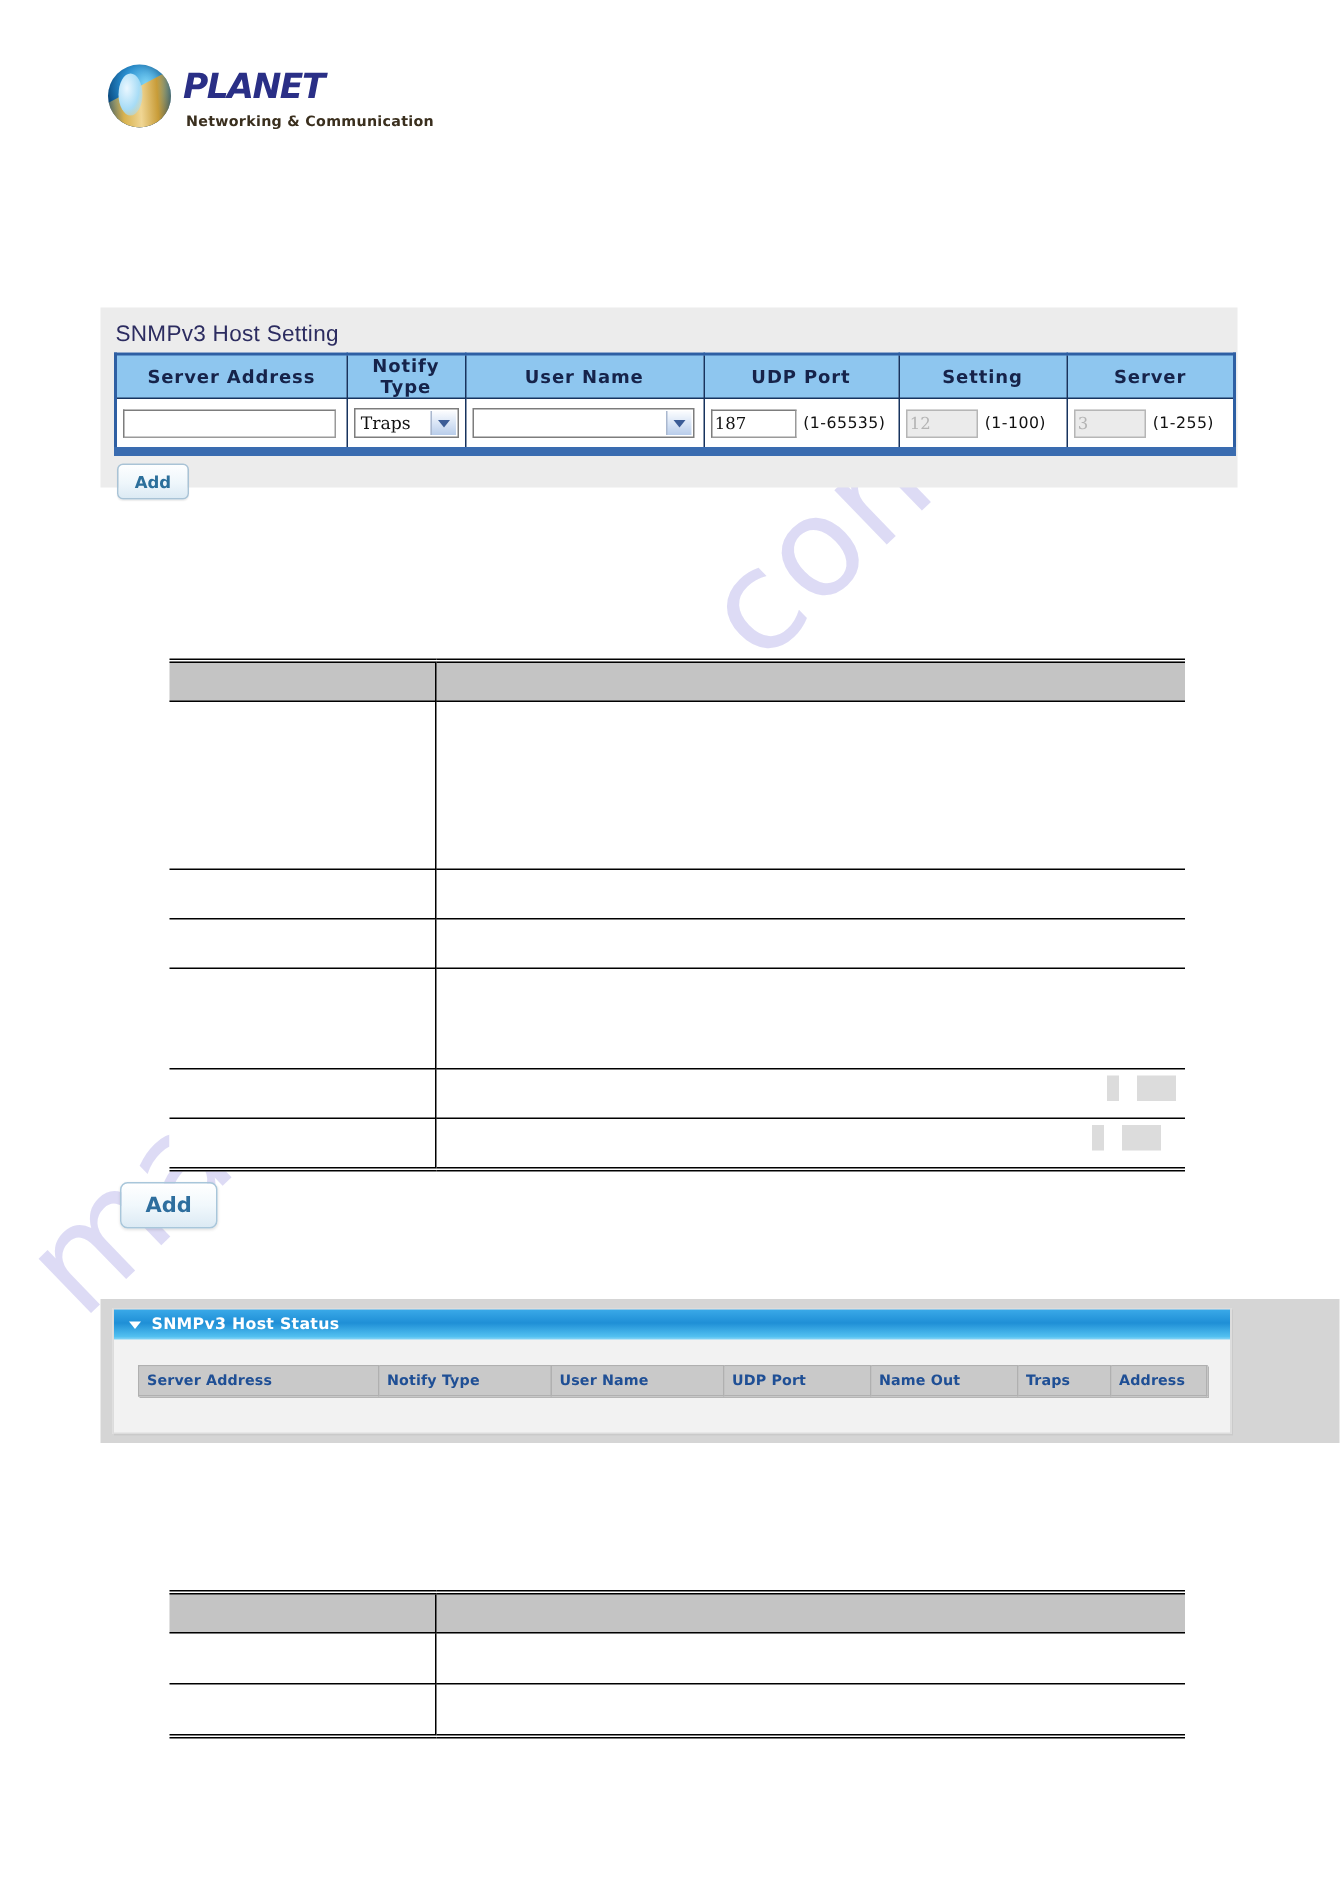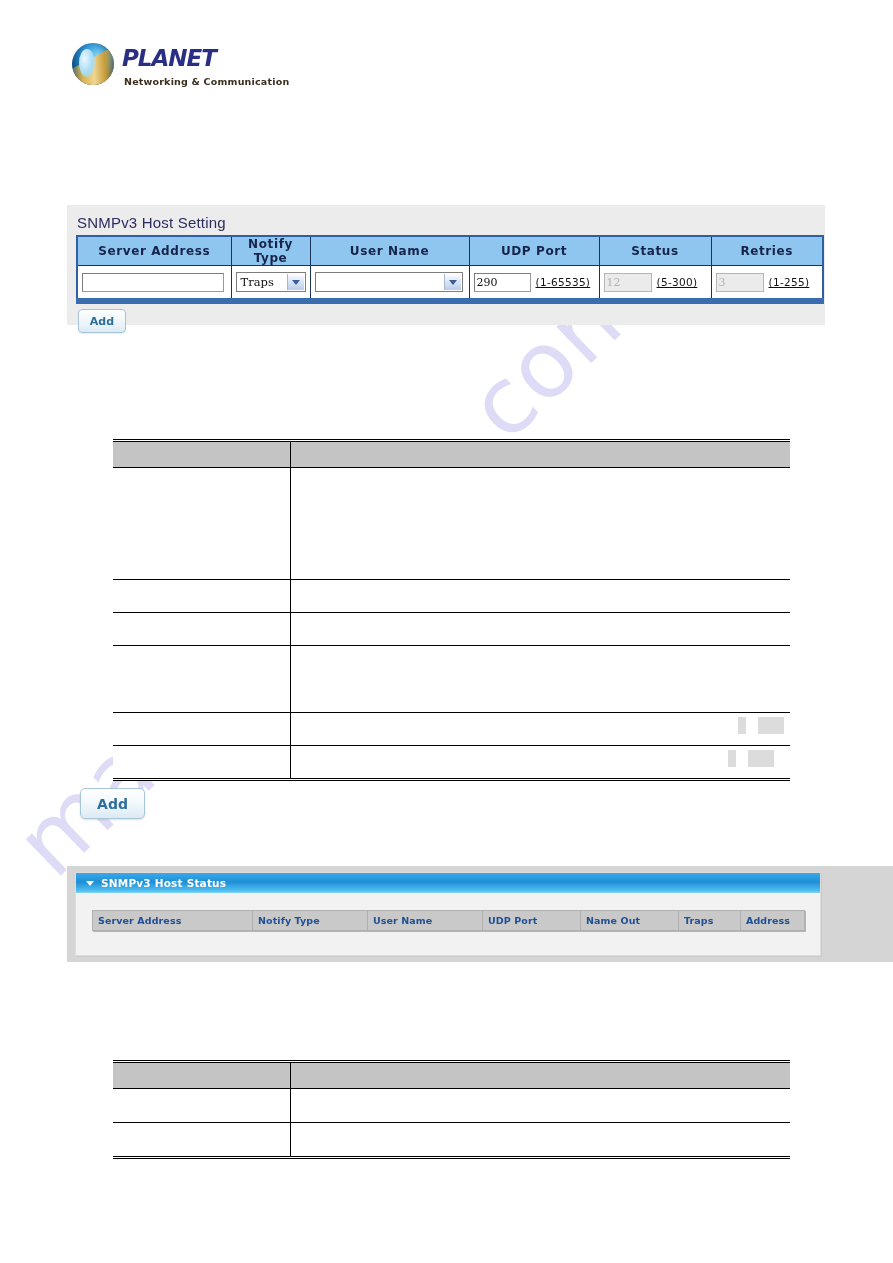--- a/index.html
+++ b/index.html
@@ -174,21 +174,20 @@
     color: #b4b4b4;
     border-color: #b6b6b6;
   }
   .hint {
     font-family: "DejaVu Sans", sans-serif;
     font-size: 10.5px;
     color: #111;
     letter-spacing: .3px;
     margin-left: 5px;
     vertical-align: middle;
-    text-decoration: underline;
   }
   .sel {
     box-sizing: border-box;
     height: 20px;
     border: 1px solid #7d7d7d;
     background: #fff;
     position: relative;
     display: inline-block;
     vertical-align: middle;
     font-family: "DejaVu Serif", serif;
@@ -396,22 +395,22 @@
       <col style="width:130px">
       <col style="width:112px">
       <col style="width:112px">
     </colgroup>
     <thead>
       <tr>
         <th>Server Address</th>
         <th>Notify Type</th>
         <th>User Name</th>
         <th>UDP Port</th>
-        <th>Status</th>
-        <th>Retries</th>
+        <th>Setting</th>
+        <th>Server</th>
       </tr>
     </thead>
     <tbody>
       <tr>
         <td>
           <span class="txt-in" style="width:142px"></span>
         </td>
         <td>
           <span class="sel" style="width:70px">
             <span>Traps</span>
@@ -422,24 +421,24 @@
         </td>
         <td>
           <span class="sel" style="width:148px">
             <span></span>
             <span class="arrow">
                 <i></i>
               </span>
           </span>
         </td>
         <td>
-          <span class="txt-in" style="width:57px">290</span><span class="hint">(1-65535)</span>
+          <span class="txt-in" style="width:57px">187</span><span class="hint">(1-65535)</span>
         </td>
         <td>
-          <span class="txt-in disabled" style="width:48px">12</span><span class="hint">(5-300)</span>
+          <span class="txt-in disabled" style="width:48px">12</span><span class="hint">(1-100)</span>
         </td>
         <td>
           <span class="txt-in disabled" style="width:48px">3</span><span class="hint">(1-255)</span>
         </td>
       </tr>
     </tbody>
   </table>
 
   <div class="btn-small" style="position:absolute;left:11px;top:104px;">Add</div>
 </div>

